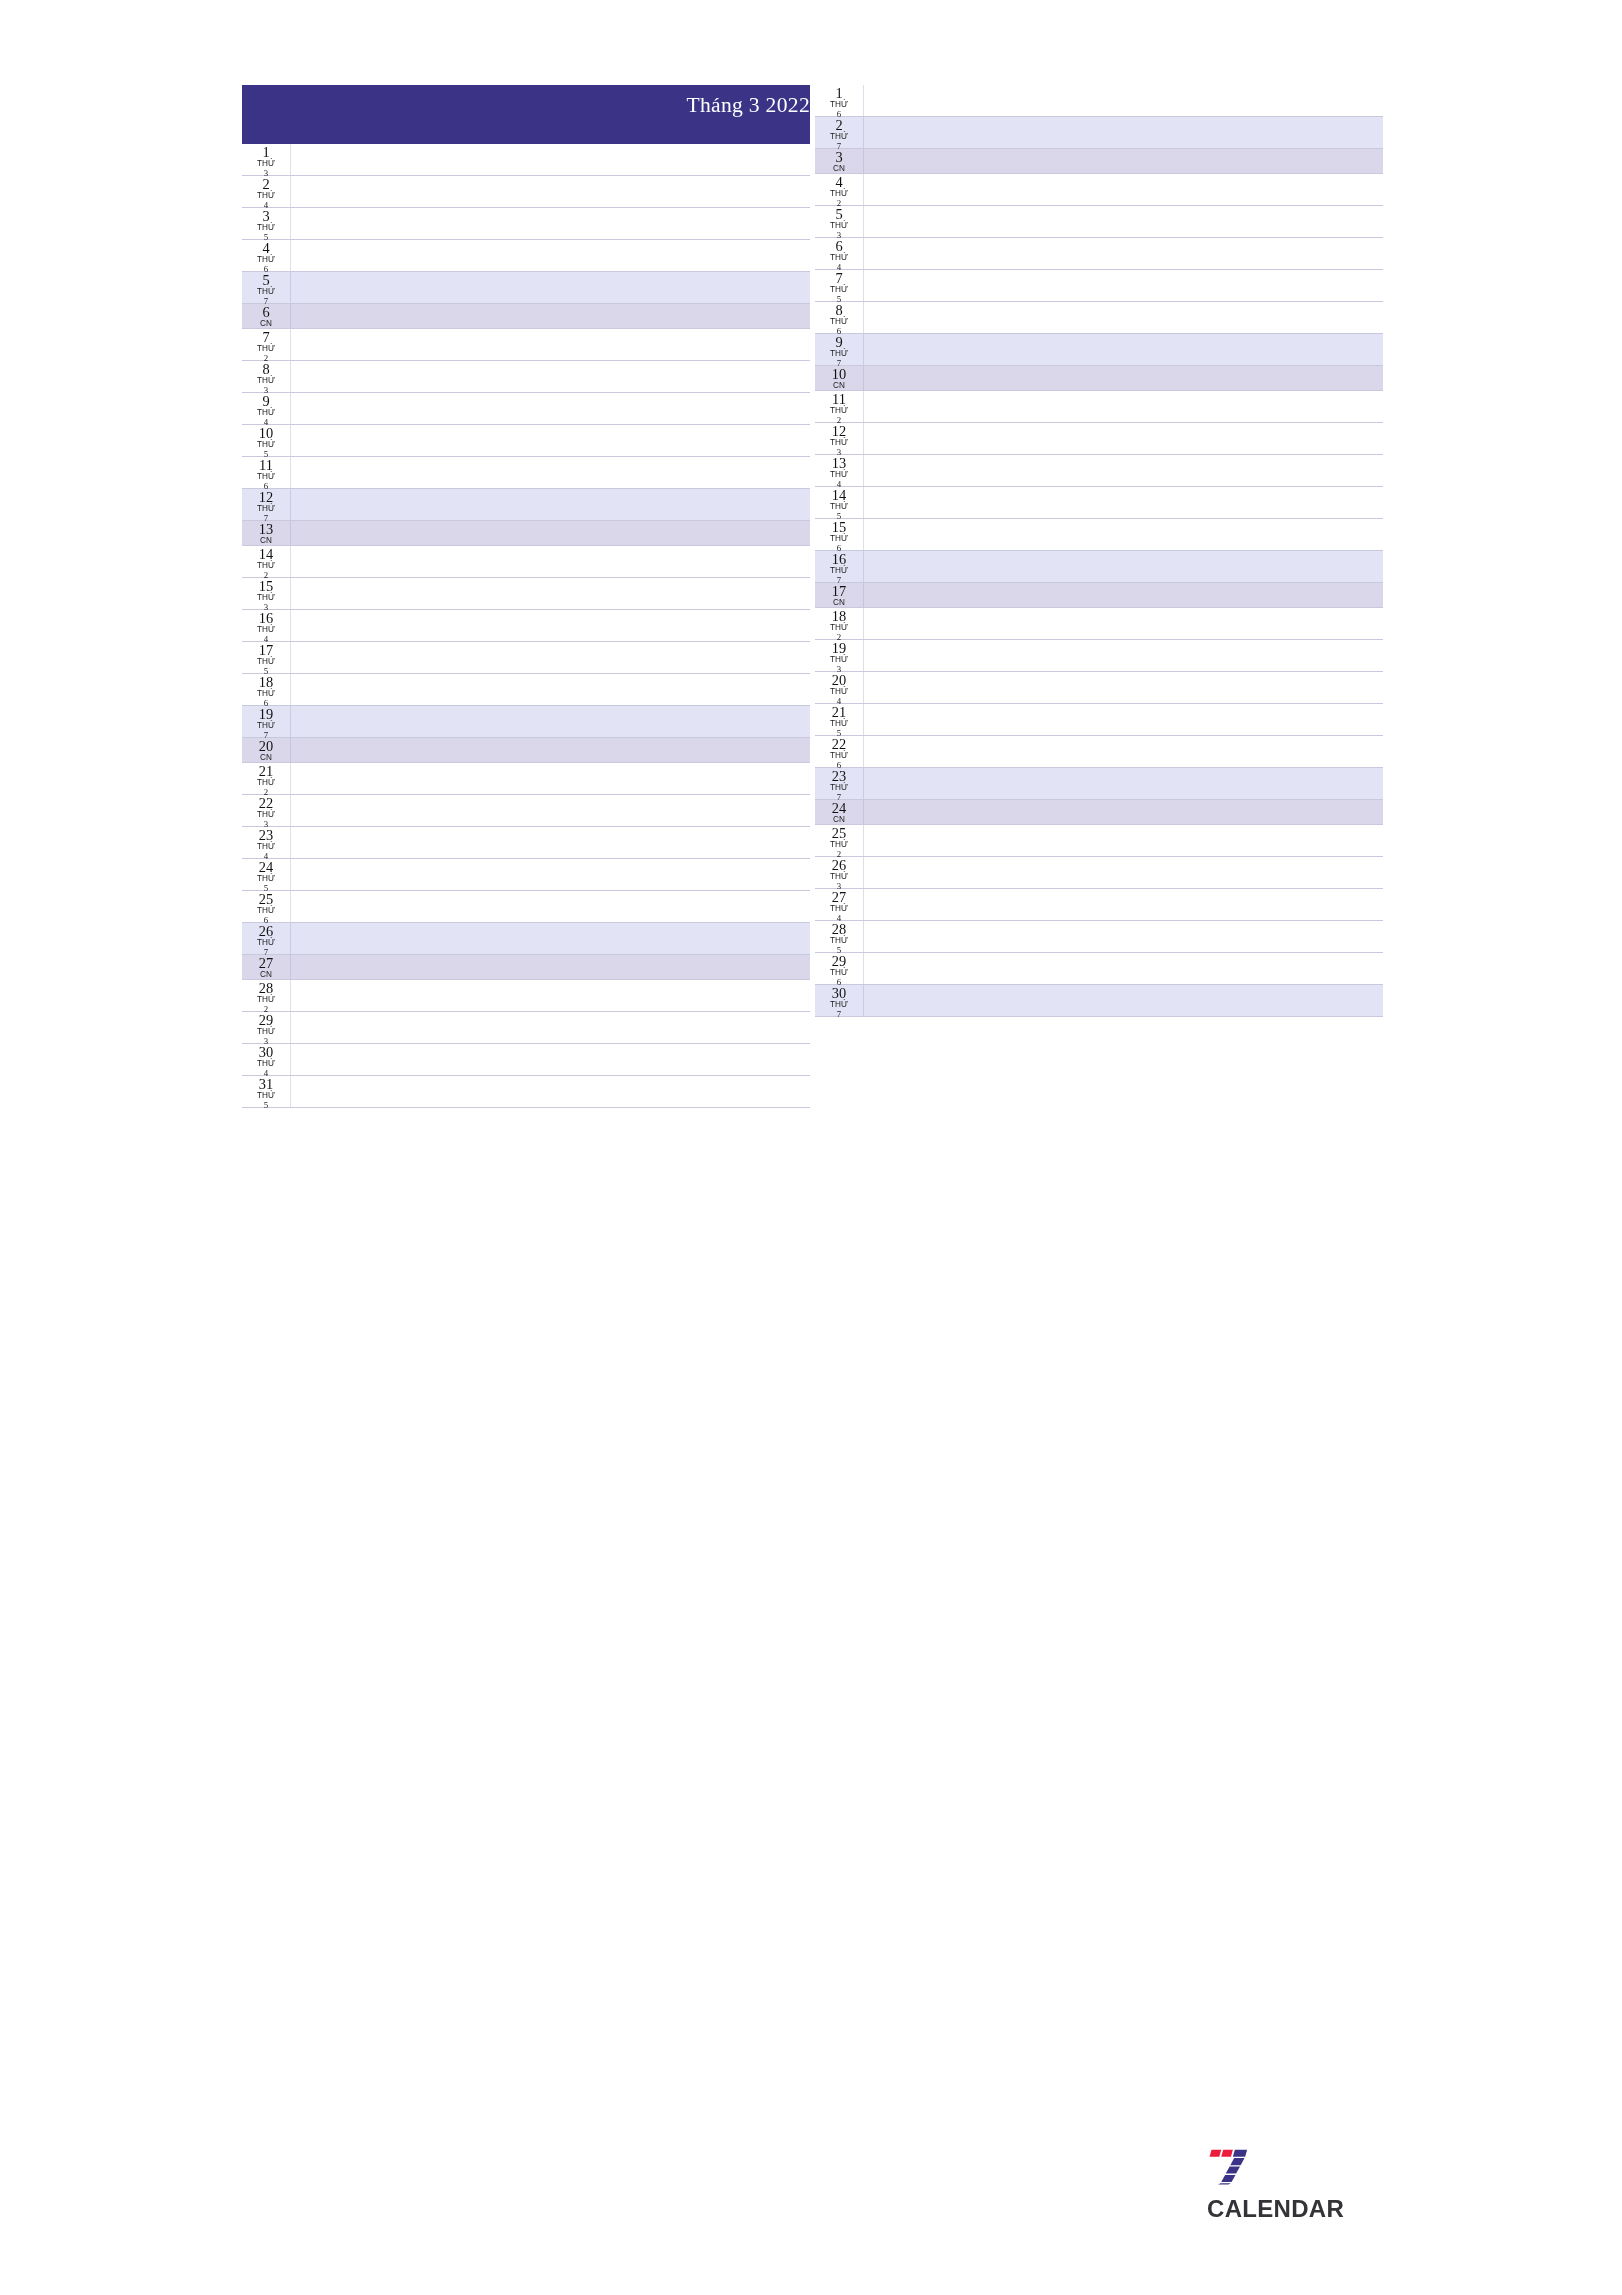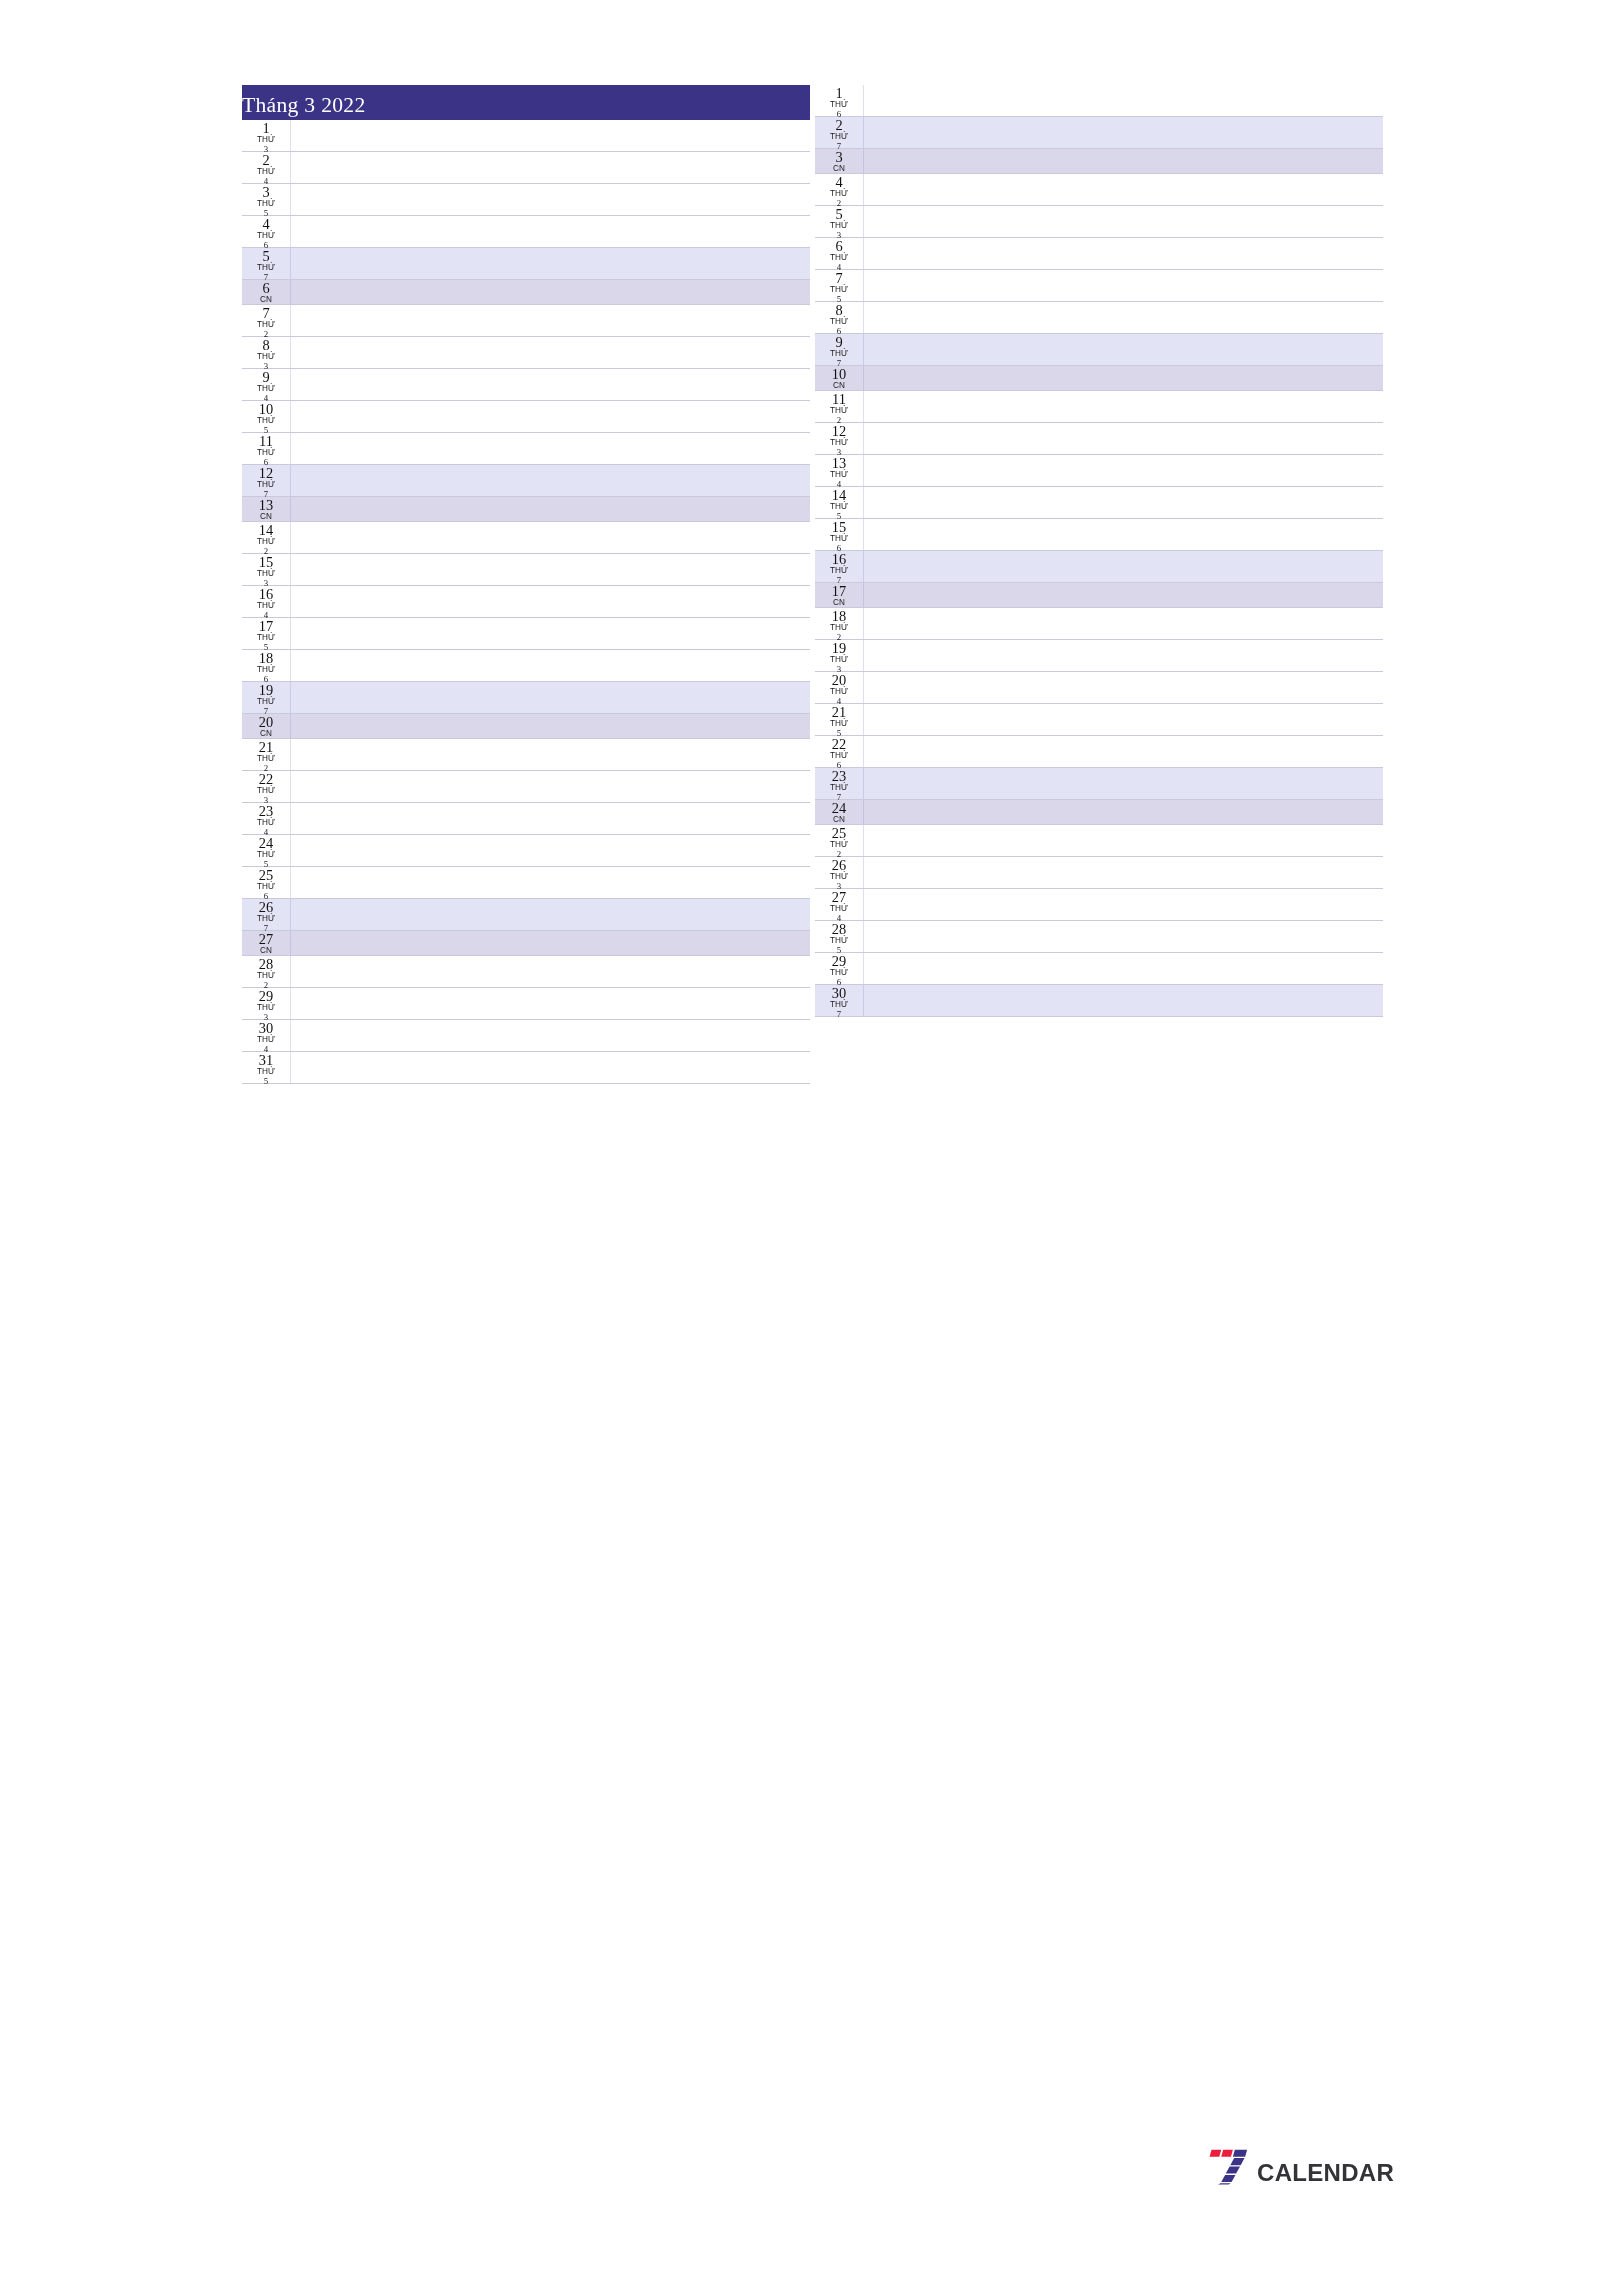--- a/index.html
+++ b/index.html
@@ -36,25 +36,25 @@
     align-items: flex-start;
   }
 
   .month-col {
     width: 568px;
     display: flex;
     flex-direction: column;
   }
 
   .month-header {
-    height: 35px;
+    height: 59px;
     line-height: 41px;
     background: #3b3486;
     color: #ffffff;
-    text-align: left;
+    text-align: right;
     font-family: "Liberation Serif", serif;
     font-size: 21.6px;
     letter-spacing: 0.3px;
     box-sizing: border-box;
   }
 
   .days {
     display: flex;
     flex-direction: column;
     width: 100%;
@@ -114,23 +114,23 @@
     color: #1a1a1a;
     line-height: 1.05;
   }
 
   
   #brand {
     position: absolute;
     left: 1207px;
     top: 2148px;
     display: flex;
-    flex-direction: row;
-    align-items: flex-end;
-    gap: 6px;
+    flex-direction: column;
+    align-items: flex-start;
+    gap: 12px;
   }
   #brand-mark {
     width: 44px;
     height: 37px;
     position: relative;
   }
   #brand-text {
     font-family: "Liberation Sans", sans-serif;
     font-size: 24px;
     font-weight: bold;

